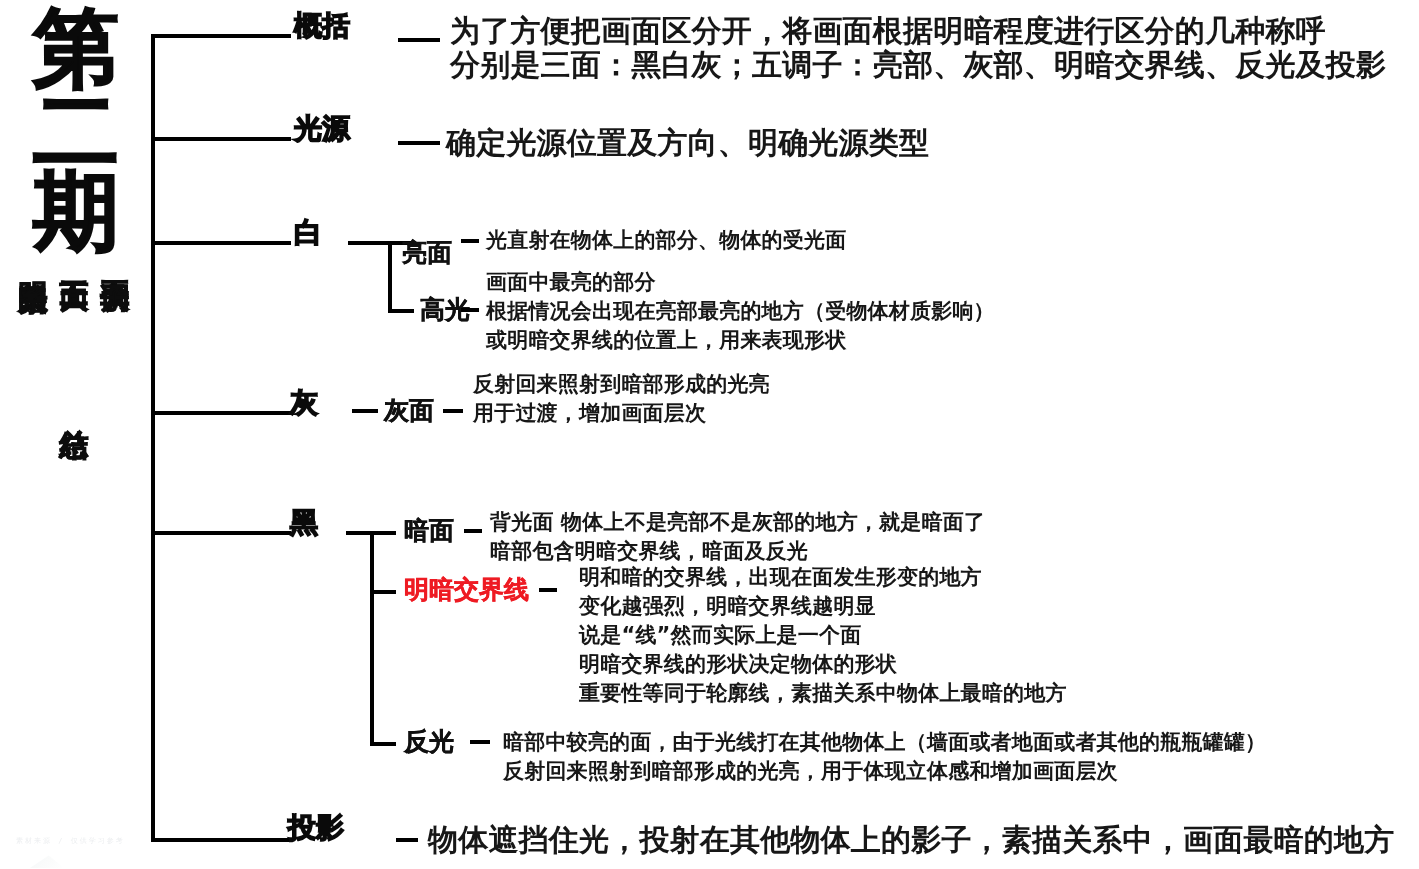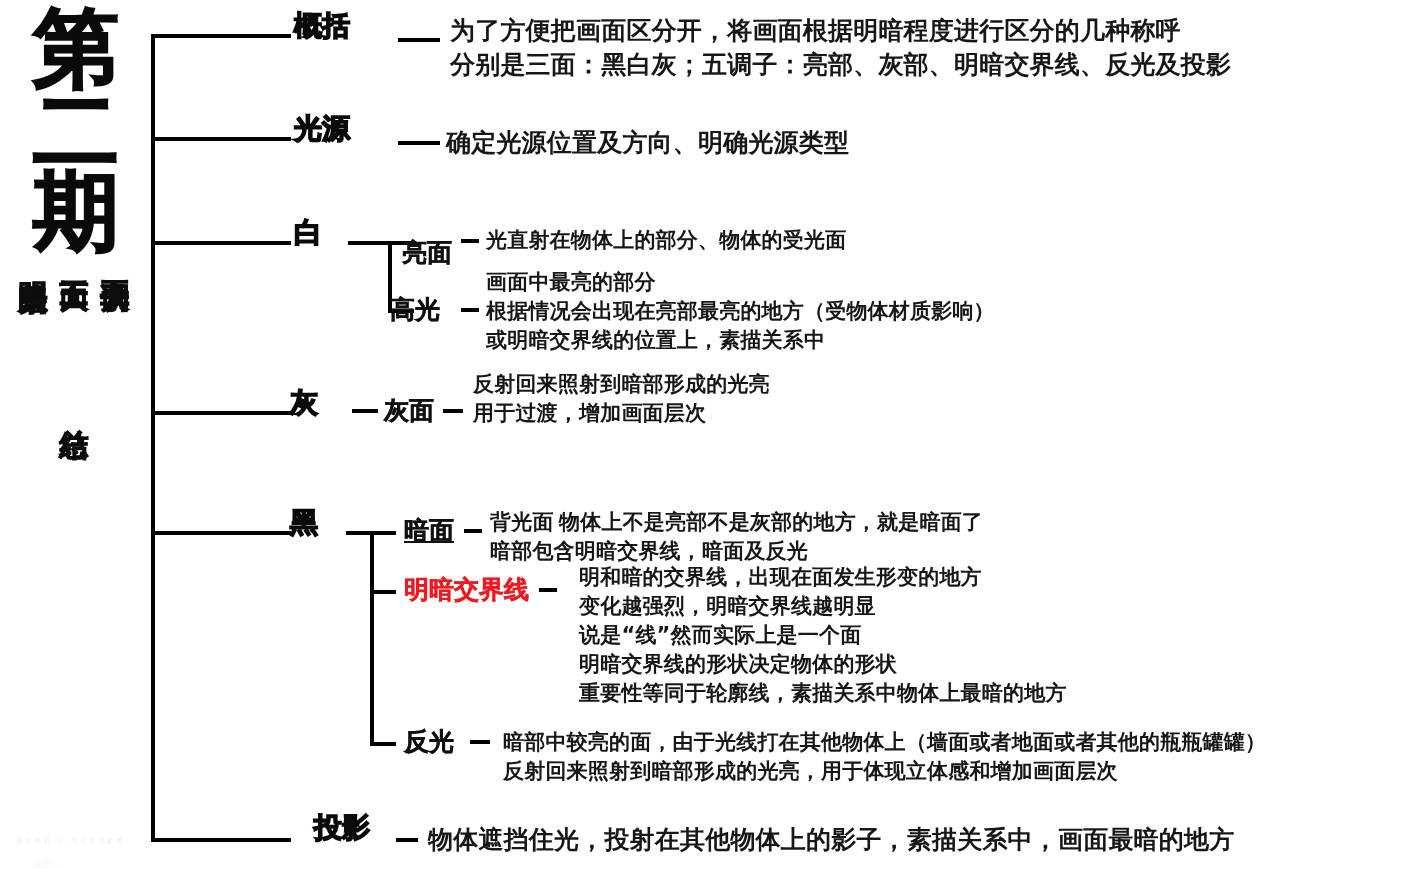--- a/index.html
+++ b/index.html
@@ -76,21 +76,21 @@
   
   .desc{
     font-size:21px;
     font-weight:700;
     line-height:29px;
     color:#171717;
     white-space:nowrap;
     letter-spacing:0.2px;
   }
   .desc div{display:block;}
-  .desc.big{font-size:25px;line-height:34px;}
+  .desc.big{font-size:30px;line-height:34px;}
 
   
   .dash{background:#000;height:4px;}
 
   
   .watermark{
     left:16px;top:836px;
     font-size:7px;
     color:#eceef0;
     letter-spacing:2px;
@@ -145,49 +145,49 @@
   <div class="abs vline" style="left:388px;top:241px;height:72px;"></div>
   <div class="abs hline" style="left:388px;top:241px;width:26px;"></div>
   <div class="abs hline" style="left:388px;top:309px;width:26px;"></div>
 
   <div class="abs l2" style="left:402px;top:240px;">亮面</div>
   <div class="abs dash" style="left:461px;top:239px;width:18px;"></div>
   <div class="abs desc" style="left:486px;top:226px;font-family:Liberation Serif, serif;">
     <div>光直射在物体上的部分、物体的受光面</div>
   </div>
 
-  <div class="abs l2" style="left:390px;top:297px;text-align:center;">高光</div>
+  <div class="abs l2" style="left:420px;top:297px;text-align:center;">高光</div>
   <div class="abs dash" style="left:461px;top:308px;width:18px;"></div>
   <div class="abs desc" style="left:486px;top:268px;">
     <div>画面中最亮的部分</div>
     <div>根据情况会出现在亮部最亮的地方（受物体材质影响）</div>
-    <div>或明暗交界线的位置上，素描关系中</div>
+    <div>或明暗交界线的位置上，用来表现形状</div>
   </div>
 
   <div class="abs hline" style="left:151px;top:411px;width:140px;"></div>
   <div class="abs l1" style="left:290px;top:389px;">灰</div>
   <div class="abs dash" style="left:352px;top:409px;width:26px;"></div>
   <div class="abs l2" style="left:384px;top:398px;">灰面</div>
   <div class="abs dash" style="left:443px;top:409px;width:20px;"></div>
   <div class="abs desc" style="left:473px;top:370px;">
     <div>反射回来照射到暗部形成的光亮</div>
     <div>用于过渡，增加画面层次</div>
   </div>
 
   <div class="abs hline" style="left:151px;top:531px;width:140px;"></div>
   <div class="abs l1" style="left:290px;top:509px;">黑</div>
   <div class="abs hline" style="left:346px;top:531px;width:42px;"></div>
   <div class="abs vline" style="left:370px;top:531px;height:215px;"></div>
   <div class="abs hline" style="left:370px;top:531px;width:26px;"></div>
   <div class="abs hline" style="left:370px;top:590px;width:26px;"></div>
   <div class="abs hline" style="left:370px;top:742px;width:26px;"></div>
 
-  <div class="abs l2" style="left:404px;top:518px;text-decoration:underline;">暗面</div>
+  <div class="abs l2" style="left:404px;top:518px;">暗面</div>
   <div class="abs dash" style="left:464px;top:529px;width:18px;"></div>
-  <div class="abs desc" style="left:490px;top:508px;font-family:Liberation Serif, serif;">
+  <div class="abs desc" style="left:490px;top:508px;">
     <div>背光面 物体上不是亮部不是灰部的地方，就是暗面了</div>
     <div>暗部包含明暗交界线，暗面及反光</div>
   </div>
 
   <div class="abs l2 red" style="left:404px;top:577px;">明暗交界线</div>
   <div class="abs dash" style="left:539px;top:588px;width:18px;"></div>
   <div class="abs desc" style="left:563px;top:563px;margin-left:16px;">
     <div>明和暗的交界线，出现在面发生形变的地方</div>
     <div>变化越强烈，明暗交界线越明显</div>
     <div>说是“线”然而实际上是一个面</div>
@@ -196,21 +196,21 @@
   </div>
 
   <div class="abs l2" style="left:404px;top:729px;">反光</div>
   <div class="abs dash" style="left:470px;top:740px;width:20px;"></div>
   <div class="abs desc" style="left:503px;top:728px;">
     <div>暗部中较亮的面，由于光线打在其他物体上（墙面或者地面或者其他的瓶瓶罐罐）</div>
     <div>反射回来照射到暗部形成的光亮，用于体现立体感和增加画面层次</div>
   </div>
 
   <div class="abs hline" style="left:151px;top:838px;width:140px;"></div>
-  <div class="abs l1" style="left:288px;top:814px;margin-left:26px;">投影</div>
+  <div class="abs l1" style="left:288px;top:814px;">投影</div>
   <div class="abs dash" style="left:396px;top:838px;width:22px;"></div>
   <div class="abs desc big" style="left:428px;top:823px;">
     <div>物体遮挡住光，投射在其他物体上的影子，素描关系中，画面最暗的地方</div>
   </div>
 
   <div class="abs watermark">素材来源 / 仅供学习参考</div>
   <div class="abs wm-shape"></div>
 
 </div>
 

